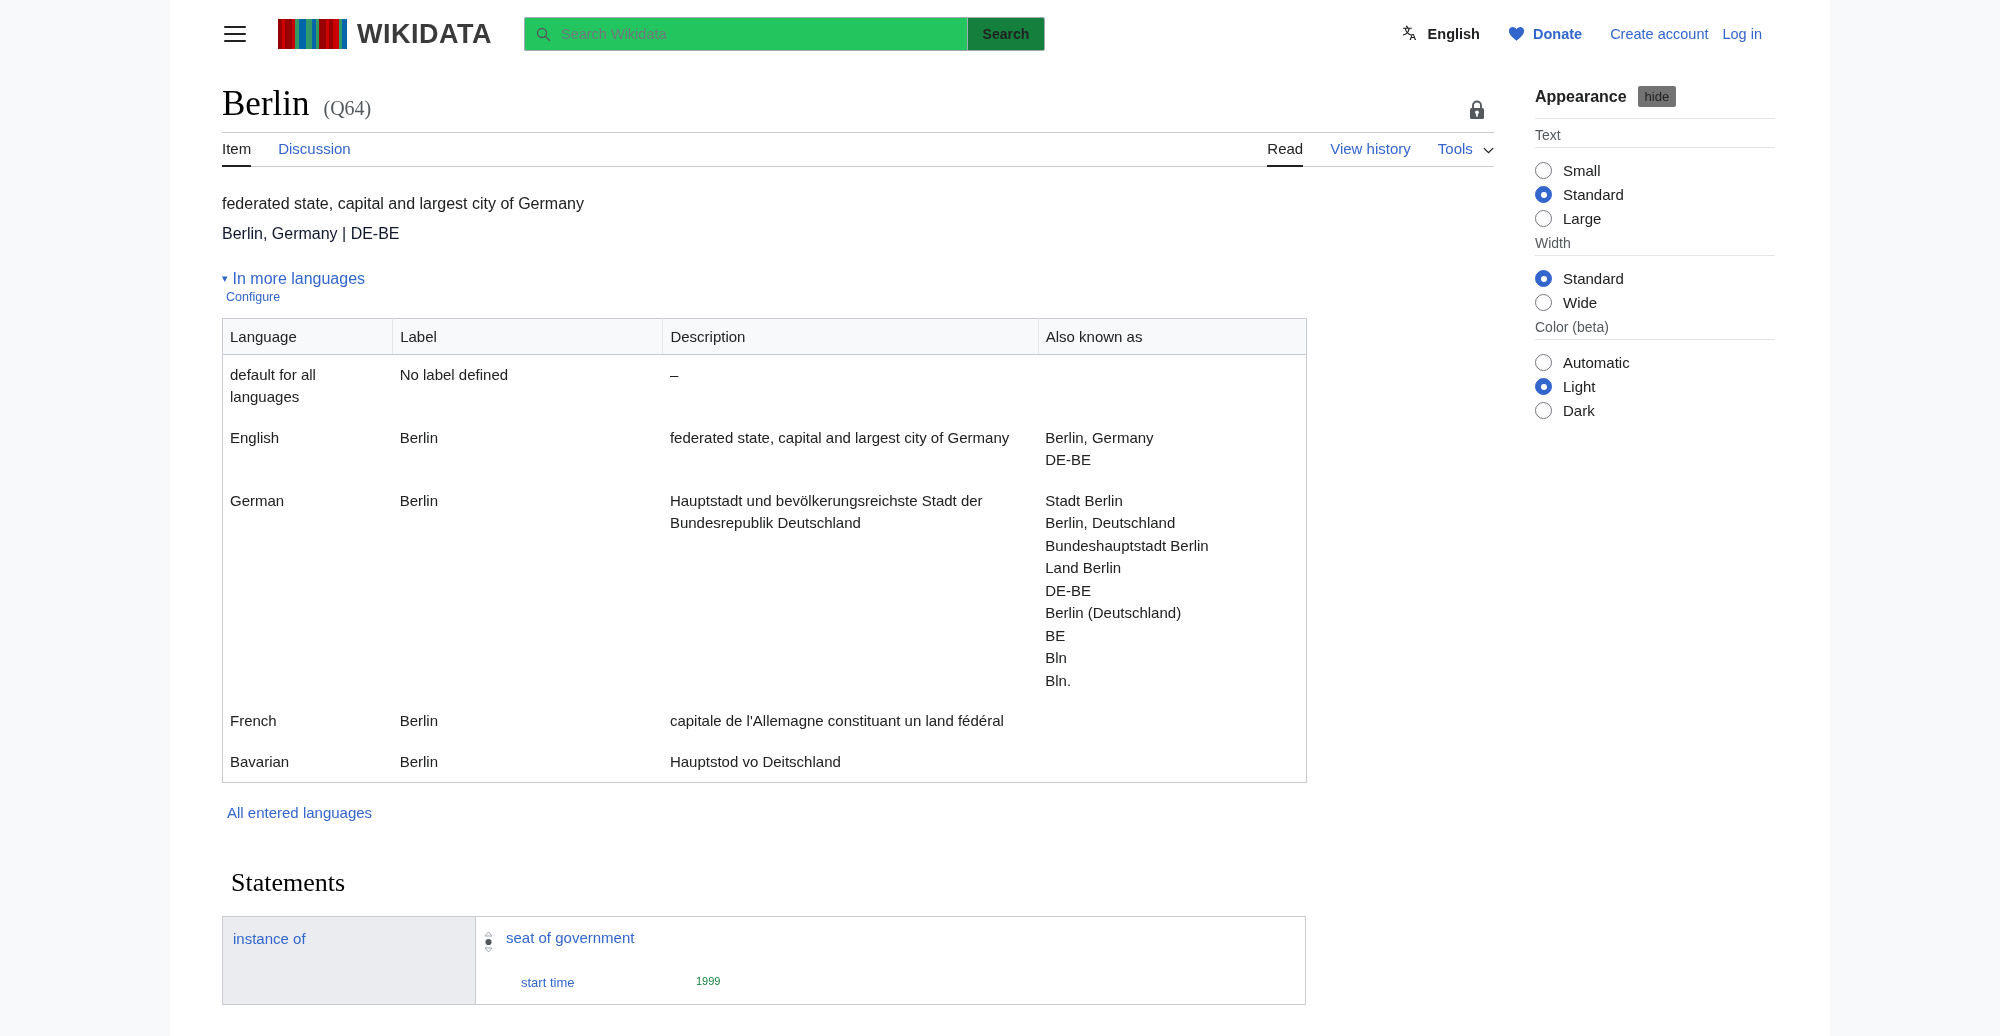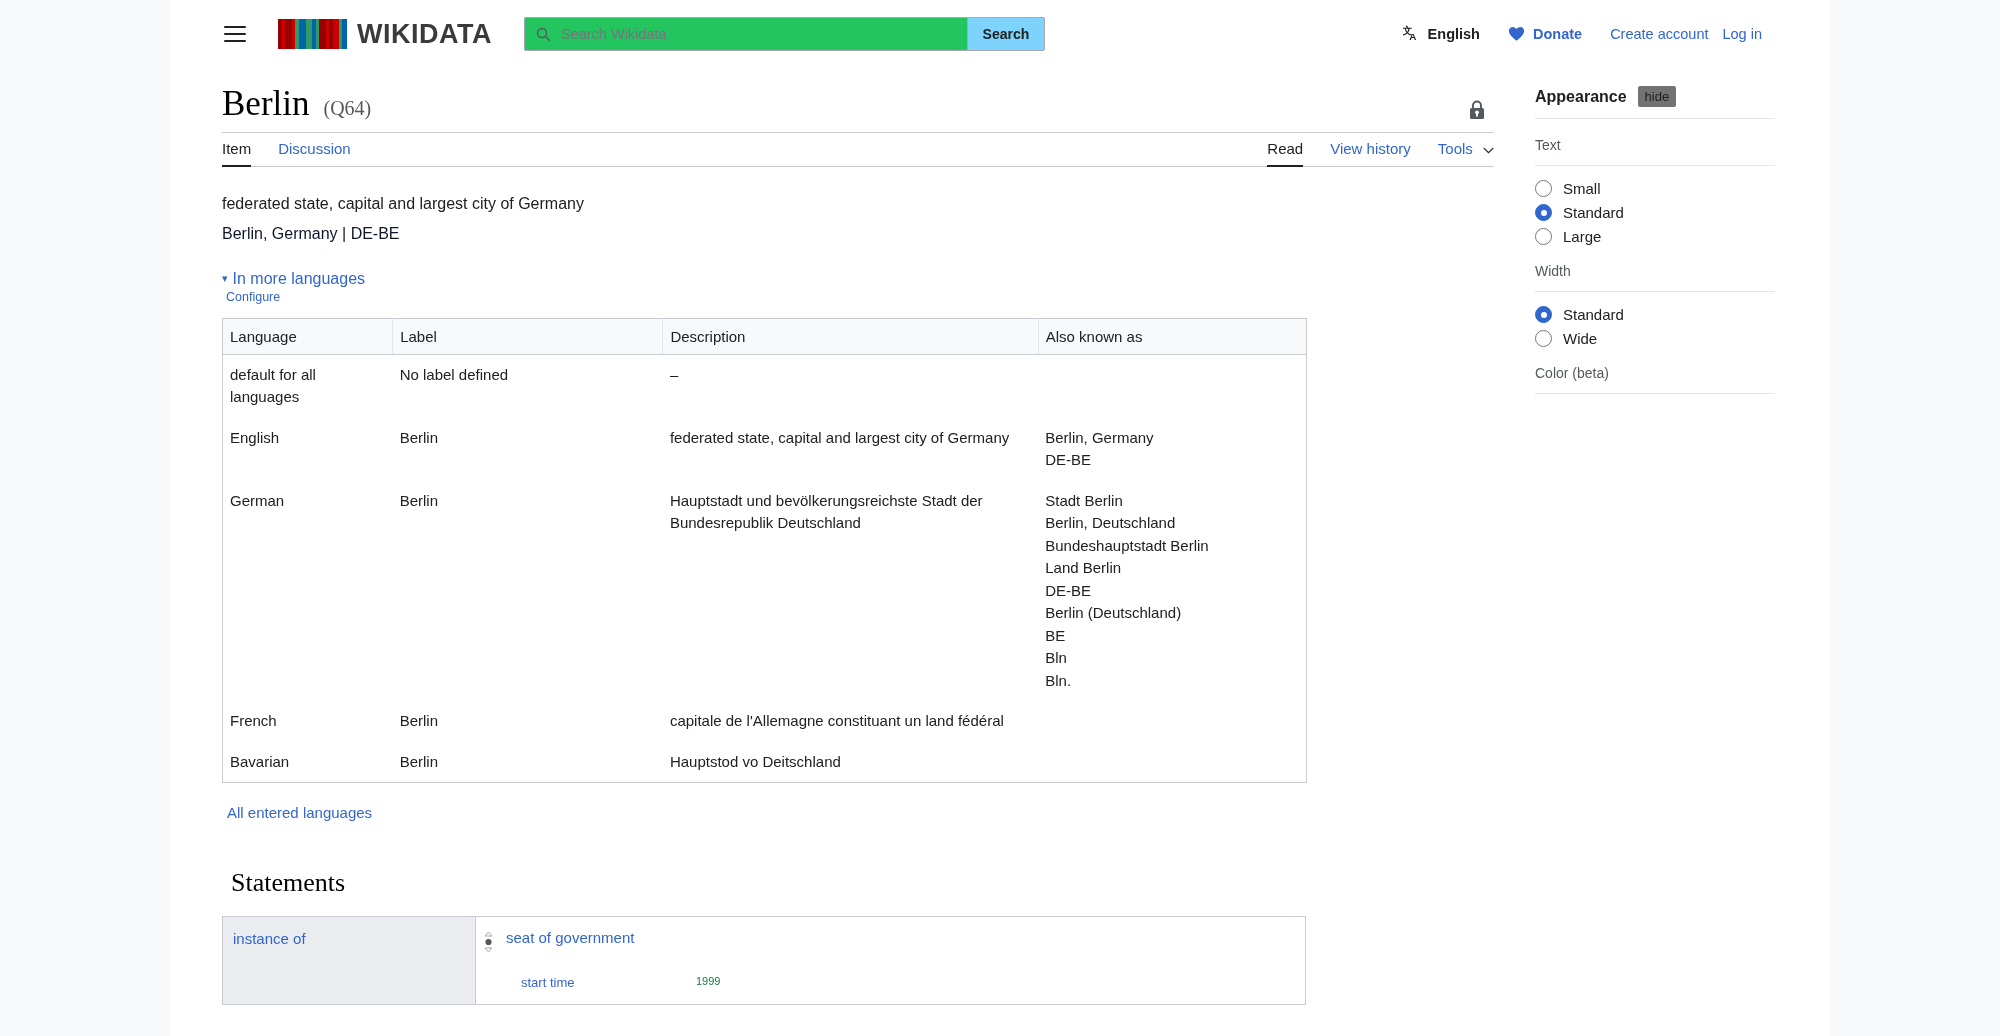--- a/index.html
+++ b/index.html
@@ -85,21 +85,21 @@
     margin-left: 34px;
     width: 395px;
     font-family: "Liberation Sans", sans-serif;
     font-size: 14.5px;
     color: #202122;
   }
   .search-input::placeholder { color: #72777d; }
   .search-btn {
     width: 78px; height: 34px;
     border: 1px solid #a2a9b1;
-    background: #7dd3fc;
+    background: #15803d;
     border-radius: 0 2px 2px 0;
     font-family: "Liberation Sans", sans-serif;
     font-weight: bold;
     font-size: 14px;
     color: #202122;
     cursor: pointer;
   }
 
   .header-right {
     margin-left: auto;
@@ -318,22 +318,22 @@
   .ap-hide {
     margin-left: 11px;
     font-size: 13px;
     color: #202122;
     background: #737373;
     border-radius: 2px;
     padding: 3px 7px;
     cursor: pointer;
   }
   .ap-section-label {
-    margin-top: 18px;
-    padding-bottom: 12px;
+    margin-top: 8px;
+    padding-bottom: 4px;
     font-size: 14px;
     color: #54595d;
     border-bottom: 1px solid #e3e5e8;
   }
   .ap-options { margin-top: 14px; }
   .ap-opt {
     display: flex; align-items: center;
     margin-bottom: 7px;
     cursor: pointer;
   }
@@ -595,17 +595,31 @@
             <div class="ap-opt">
               <span class="radio checked"></span>
               <span class="ap-opt-label">Standard</span>
             </div>
             <div class="ap-opt">
               <span class="radio"></span>
               <span class="ap-opt-label">Wide</span>
             </div>
           </div>
           <div class="ap-section-label">Color (beta)</div>
+          <div class="ap-options">
+            <div class="ap-opt">
+              <span class="radio"></span>
+              <span class="ap-opt-label">Automatic</span>
+            </div>
+            <div class="ap-opt">
+              <span class="radio checked"></span>
+              <span class="ap-opt-label">Light</span>
+            </div>
+            <div class="ap-opt">
+              <span class="radio"></span>
+              <span class="ap-opt-label">Dark</span>
+            </div>
+          </div>
         </div>
     </div>
 
   </div>
 </div>
 
 </body></html>

